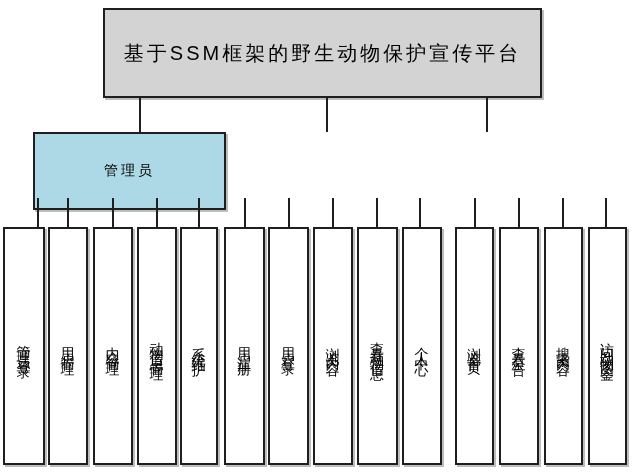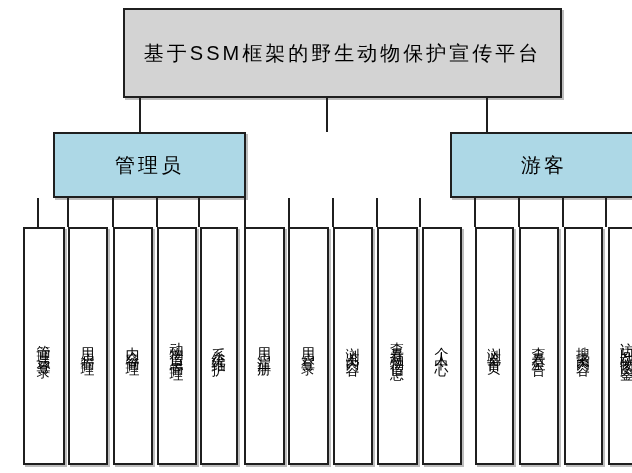--- a/index.html
+++ b/index.html
@@ -17,33 +17,32 @@
     color: var(--text, #000);
   }
   .box {
     position: absolute;
     box-sizing: border-box;
     border: 2px solid var(--border, #1f1f1f);
     display: flex;
     align-items: center;
     justify-content: center;
     box-shadow: 2px 2px 0 var(--shadow, #bdbdbd);
-    margin-left: 20px;
   }
   .root {
     left: 103px; top: 8px; width: 439px; height: 90px;
     background: var(--root-fill, #d3d3d3);
     font-size: 20px;
     letter-spacing: 3px;
     text-align: center;
   }
   .group {
-    top: 132px; height: 66px;
+    top: 132px; height: 78px;
     background: var(--group-fill, #add8e6);
-    font-size: 20px;
+    font-size: 14px;
     letter-spacing: 3px;
     justify-content: center;
   }
   .leaf {
     top: 227px; height: 238px;
     background: var(--leaf-fill, #ffffff);
     font-size: 14px;
   }
   .vtext {
     writing-mode: vertical-rl;
@@ -68,23 +67,20 @@
   <div class="box root">
     <span>基于SSM框架的野生动物保护宣传平台</span>
   </div>
 
   <div class="conn lv1" style="left:139px"></div>
   <div class="conn lv1" style="left:326px"></div>
   <div class="conn lv1" style="left:486px"></div>
 
   <div class="box group" style="left:33px;width:193px">
     <span>管理员</span>
-  </div>
-  <div class="box group" style="left:430px;width:188px">
-    <span>游客</span>
   </div>
 
   <div class="conn lv2" style="left:37px"></div>
   <div class="conn lv2" style="left:67px"></div>
   <div class="conn lv2" style="left:112px"></div>
   <div class="conn lv2" style="left:156px"></div>
   <div class="conn lv2" style="left:198px"></div>
   <div class="conn lv2" style="left:244px"></div>
   <div class="conn lv2" style="left:288px"></div>
   <div class="conn lv2" style="left:332px"></div>

